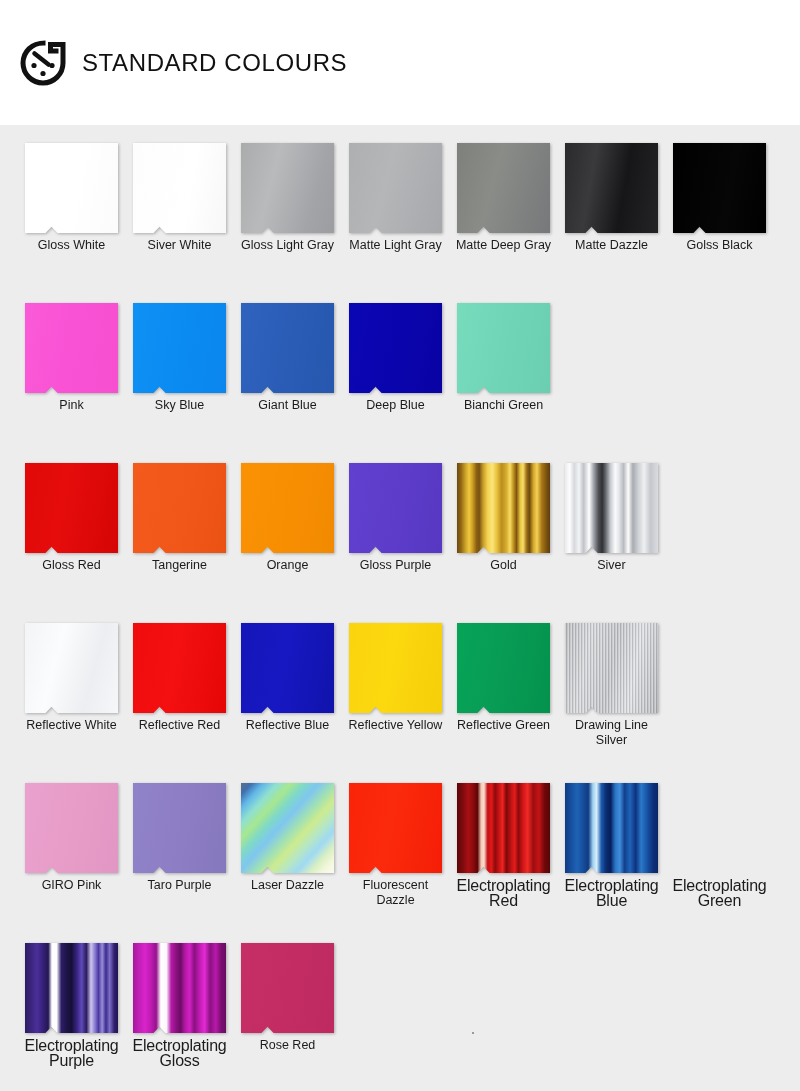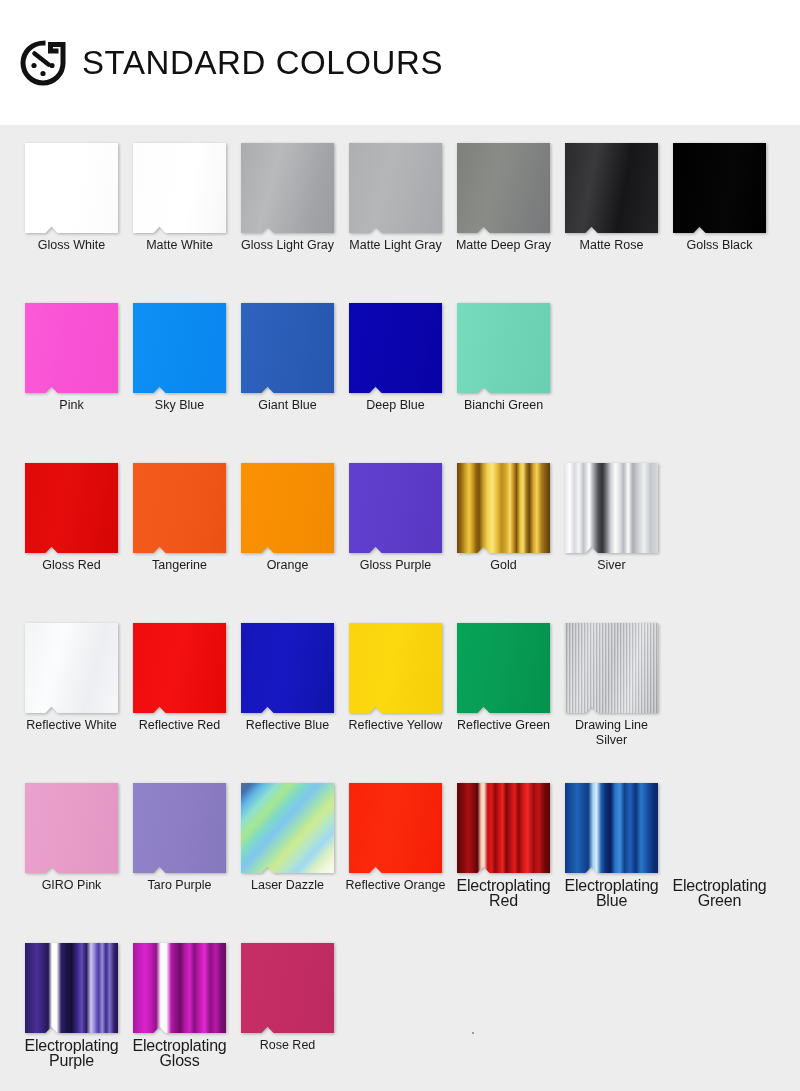--- a/index.html
+++ b/index.html
@@ -25,21 +25,21 @@
     padding-left: 20px;
   }
   .logo-icon {
     width: 46px;
     height: 46px;
     flex: 0 0 46px;
     margin-right: 16px;
   }
   .logo-icon svg { display: block; }
   .header-title {
-    font-size: 33px;
+    font-size: 24px;
     font-weight: 400;
     letter-spacing: 0.6px;
     color: #111111;
     white-space: nowrap;
   }
 
   
   .grid-area {
     background: #ededed;
     padding: 18px 0 0 0;
@@ -117,21 +117,21 @@
       <div class="swatch-cell">
         <div class="chip-wrap">
           <div class="chip" style="background: linear-gradient(100deg, rgb(255, 255, 255) 0%, rgb(255, 255, 255) 55%, rgb(251, 251, 251) 100%);"></div>
         </div>
         <div class="swatch-label">Gloss White</div>
       </div>
       <div class="swatch-cell">
         <div class="chip-wrap">
           <div class="chip" style="background: linear-gradient(100deg, rgb(253, 253, 253) 0%, rgb(255, 255, 255) 60%, rgb(247, 247, 247) 100%);"></div>
         </div>
-        <div class="swatch-label">Matte White</div>
+        <div class="swatch-label">Siver White</div>
       </div>
       <div class="swatch-cell">
         <div class="chip-wrap">
           <div class="chip" style="background: linear-gradient(105deg, rgb(169, 171, 173) 0%, rgb(184, 186, 188) 35%, rgb(162, 164, 167) 75%, rgb(155, 157, 160) 100%);"></div>
         </div>
         <div class="swatch-label">Gloss Light Gray</div>
       </div>
       <div class="swatch-cell">
         <div class="chip-wrap">
           <div class="chip" style="background: linear-gradient(105deg, rgb(173, 175, 177) 0%, rgb(180, 182, 184) 40%, rgb(166, 168, 171) 100%);"></div>
@@ -141,21 +141,21 @@
       <div class="swatch-cell">
         <div class="chip-wrap">
           <div class="chip" style="background: linear-gradient(105deg, rgb(126, 128, 124) 0%, rgb(138, 140, 136) 40%, rgb(118, 120, 122) 100%);"></div>
         </div>
         <div class="swatch-label">Matte Deep Gray</div>
       </div>
       <div class="swatch-cell">
         <div class="chip-wrap">
           <div class="chip" style="background: linear-gradient(100deg, rgb(42, 42, 44) 0%, rgb(58, 58, 60) 30%, rgb(22, 22, 24) 62%, rgb(36, 36, 38) 100%);"></div>
         </div>
-        <div class="swatch-label">Matte Rose</div>
+        <div class="swatch-label">Matte Dazzle</div>
       </div>
       <div class="swatch-cell">
         <div class="chip-wrap">
           <div class="chip" style="background: linear-gradient(100deg, rgb(0, 0, 0) 0%, rgb(6, 6, 6) 60%, rgb(0, 0, 0) 100%);"></div>
         </div>
         <div class="swatch-label">Golss Black</div>
       </div>
     </div>
     <div class="swatch-row">
       <div class="swatch-cell">
@@ -281,21 +281,21 @@
       <div class="swatch-cell">
         <div class="chip-wrap">
           <div class="chip" style="background: linear-gradient(132deg, rgb(95, 111, 134) 0%, rgb(63, 111, 174) 6%, rgb(98, 183, 232) 13%, rgb(143, 224, 210) 21%, rgb(167, 231, 143) 29%, rgb(127, 217, 199) 37%, rgb(127, 198, 240) 45%, rgb(159, 224, 182) 54%, rgb(205, 235, 142) 62%, rgb(182, 231, 196) 70%, rgb(159, 217, 243) 78%, rgb(217, 240, 194) 86%, rgb(244, 247, 222) 93%, rgb(251, 252, 240) 100%);"></div>
         </div>
         <div class="swatch-label">Laser Dazzle</div>
       </div>
       <div class="swatch-cell">
         <div class="chip-wrap">
           <div class="chip" style="background: linear-gradient(100deg, rgb(250, 36, 9) 0%, rgb(252, 42, 12) 45%, rgb(244, 30, 6) 100%);"></div>
         </div>
-        <div class="swatch-label">Reflective Orange</div>
+        <div class="swatch-label">Fluorescent Dazzle</div>
       </div>
       <div class="swatch-cell">
         <div class="chip-wrap">
           <div class="chip" style="background: linear-gradient(90deg, rgb(92, 6, 8) 0%, rgb(125, 11, 12) 6%, rgb(168, 16, 18) 12%, rgb(141, 12, 14) 17%, rgb(94, 5, 6) 22%, rgb(246, 201, 180) 26%, rgb(251, 224, 210) 29%, rgb(194, 16, 19) 33%, rgb(224, 26, 24) 37%, rgb(142, 10, 12) 41%, rgb(197, 18, 21) 45%, rgb(238, 36, 32) 49%, rgb(127, 8, 10) 53%, rgb(176, 16, 19) 57%, rgb(229, 29, 26) 62%, rgb(140, 10, 12) 66%, rgb(210, 22, 24) 71%, rgb(240, 42, 36) 76%, rgb(156, 13, 15) 82%, rgb(196, 20, 22) 88%, rgb(114, 8, 10) 94%, rgb(86, 5, 6) 100%);"></div>
         </div>
         <div class="swatch-label condensed">Electroplating Red</div>
       </div>
       <div class="swatch-cell">
         <div class="chip-wrap">
           <div class="chip" style="background: linear-gradient(90deg, rgb(16, 58, 134) 0%, rgb(23, 81, 159) 7%, rgb(30, 99, 181) 13%, rgb(23, 80, 158) 19%, rgb(15, 58, 132) 25%, rgb(159, 211, 242) 30%, rgb(217, 238, 251) 34%, rgb(27, 92, 174) 39%, rgb(11, 45, 114) 44%, rgb(7, 31, 92) 49%, rgb(42, 116, 198) 54%, rgb(63, 141, 219) 59%, rgb(18, 64, 142) 64%, rgb(31, 99, 184) 70%, rgb(13, 50, 128) 76%, rgb(43, 120, 201) 82%, rgb(22, 79, 160) 89%, rgb(12, 47, 120) 95%, rgb(10, 40, 104) 100%);"></div>

